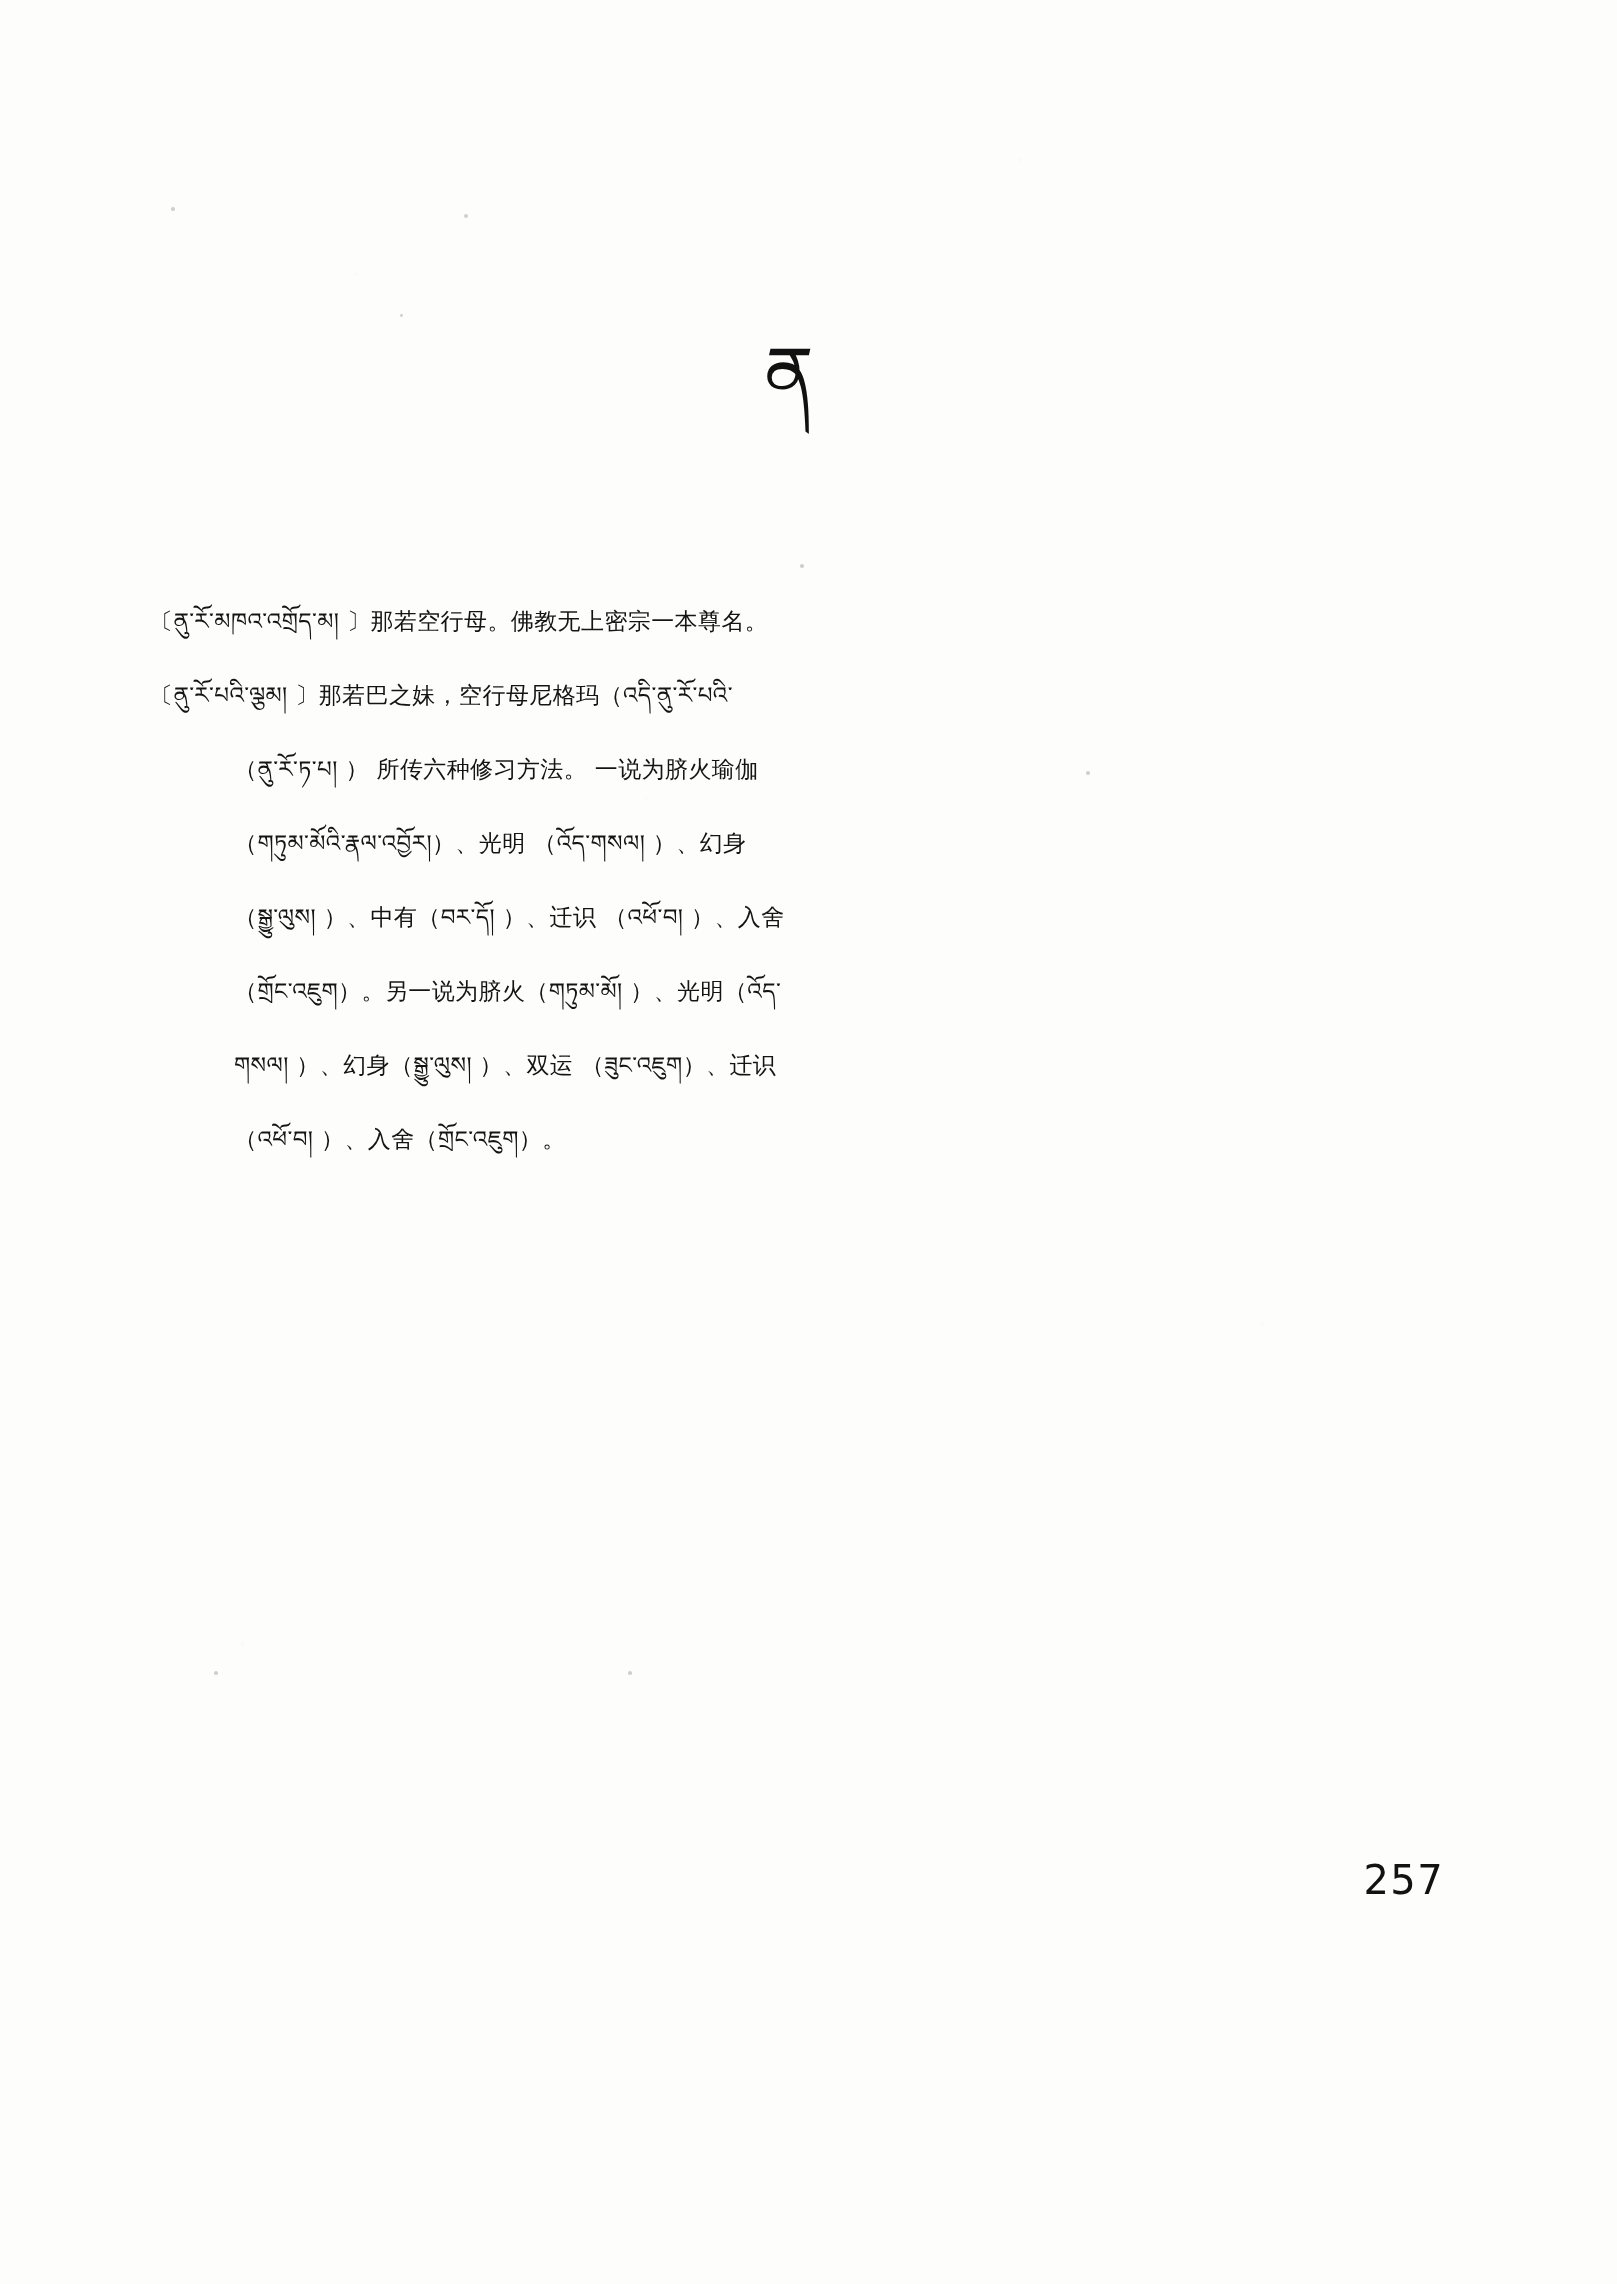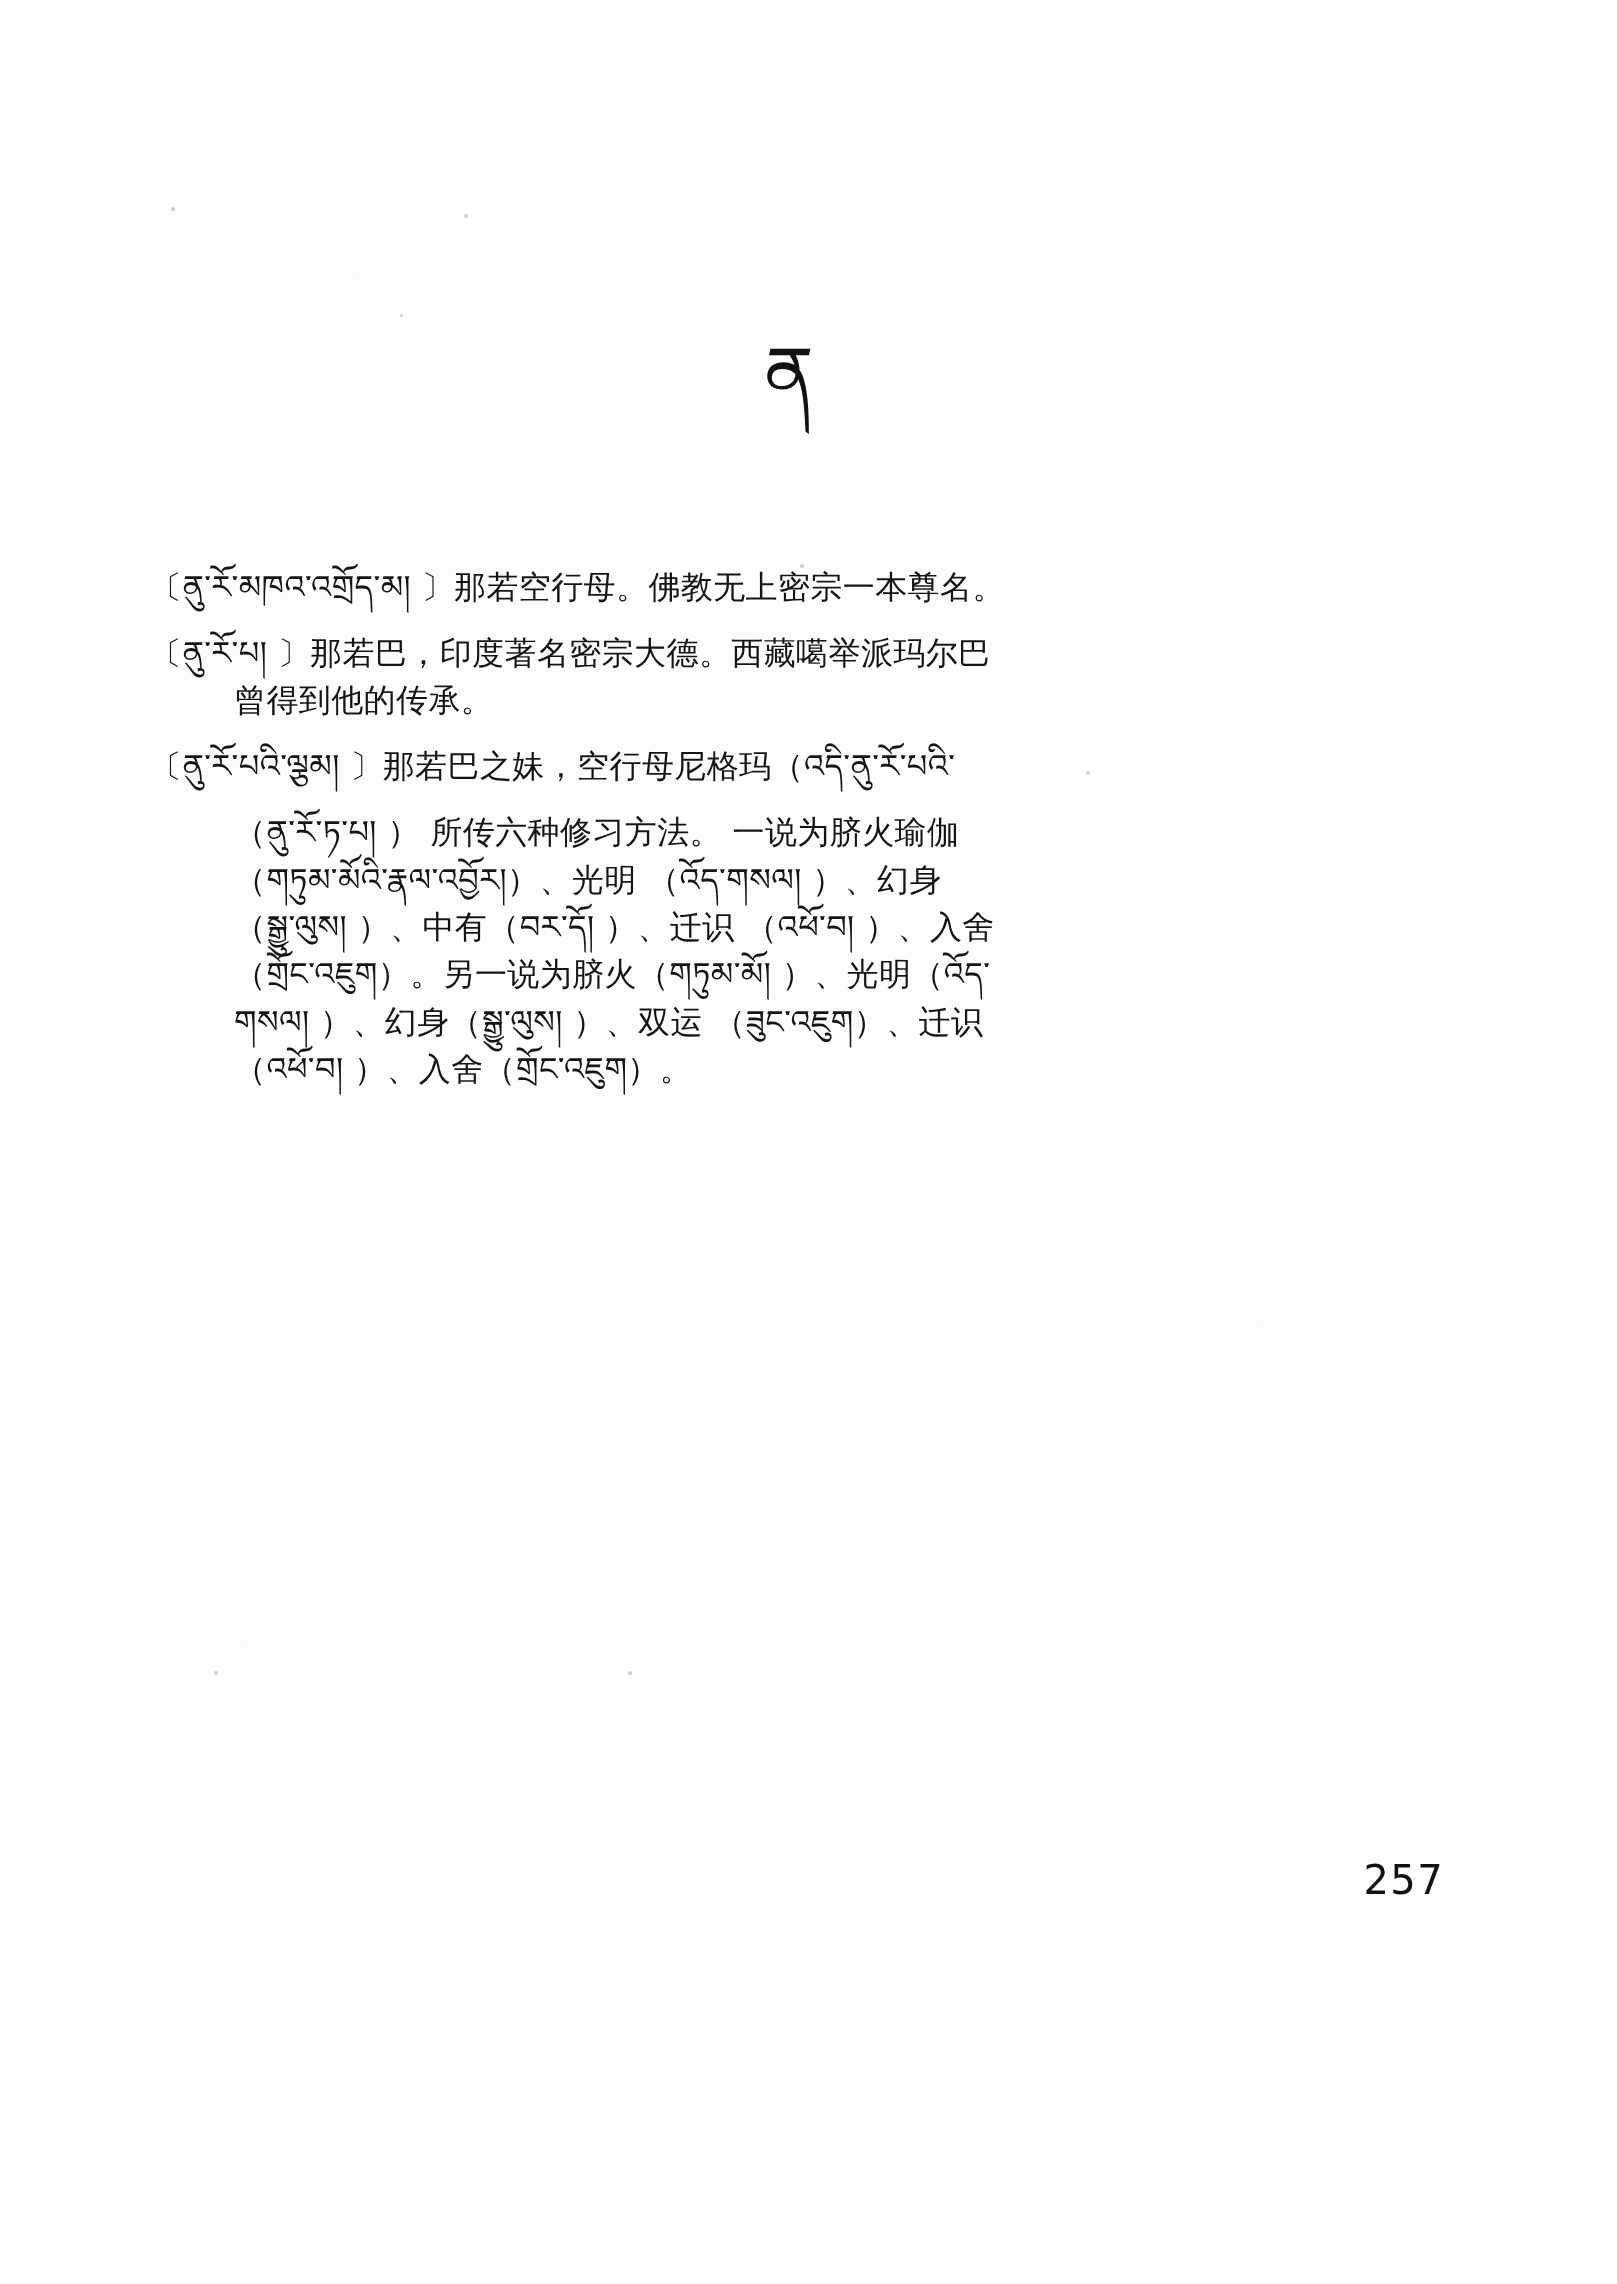--- a/index.html
+++ b/index.html
@@ -49,25 +49,26 @@
     position: absolute;
     top: 564px;
     left: 0;
     width: 1278px;
   }
   .entry {
     margin-bottom: 18.6px;
   }
   .line {
     display: block;
-    font-size: 32px;
+    font-size: 23px;
     line-height: 1.48;
     white-space: normal;
     letter-spacing: 0.4px;
     color: #141414;
+    margin-top: 40px;
   }
   .line.indent1 { padding-left: 84px; }
   .page-number {
     position: absolute;
     top: 1857px;
     left: 16px;
     width: 1278px;
     text-align: right;
     padding-right: 114px;
     font-family: "DejaVu Sans", sans-serif;
@@ -98,24 +99,20 @@
   <div class="content">
 
     <div class="header-glyph">ན</div>
 
     <div class="entries">
 
       <div class="entry">
         <span class="line">〔ནུ་རོ་མཁའ་འགྲོད་མ། 〕那若空行母。佛教无上密宗一本尊名。</span>
       </div>
 
-      <div class="entry">
-        <span class="line">〔ནུ་རོ་པ། 〕那若巴，印度著名密宗大德。西藏噶举派玛尔巴</span>
-        <span class="line indent1">曾得到他的传承。</span>
-      </div>
 
       <div class="entry">
         <span class="line">〔ནུ་རོ་པའི་ལྕམ། 〕那若巴之妹，空行母尼格玛（འདི་ནུ་རོ་པའི་</span>
       </div>
 
       <div class="entry">
         <span class="line indent1">（ནུ་རོ་ཏ་པ། ） 所传六种修习方法。 一说为脐火瑜伽</span>
         <span class="line indent1">（གཏུམ་མོའི་རྣལ་འབྱོར།）、光明 （འོད་གསལ། ）、幻身</span>
         <span class="line indent1">（སྒྱུ་ལུས། ）、中有（བར་དོ། ）、迁识 （འཕོ་བ། ）、入舍</span>
         <span class="line indent1">（གྲོང་འཇུག）。另一说为脐火（གཏུམ་མོ། ）、光明（འོད་</span>

